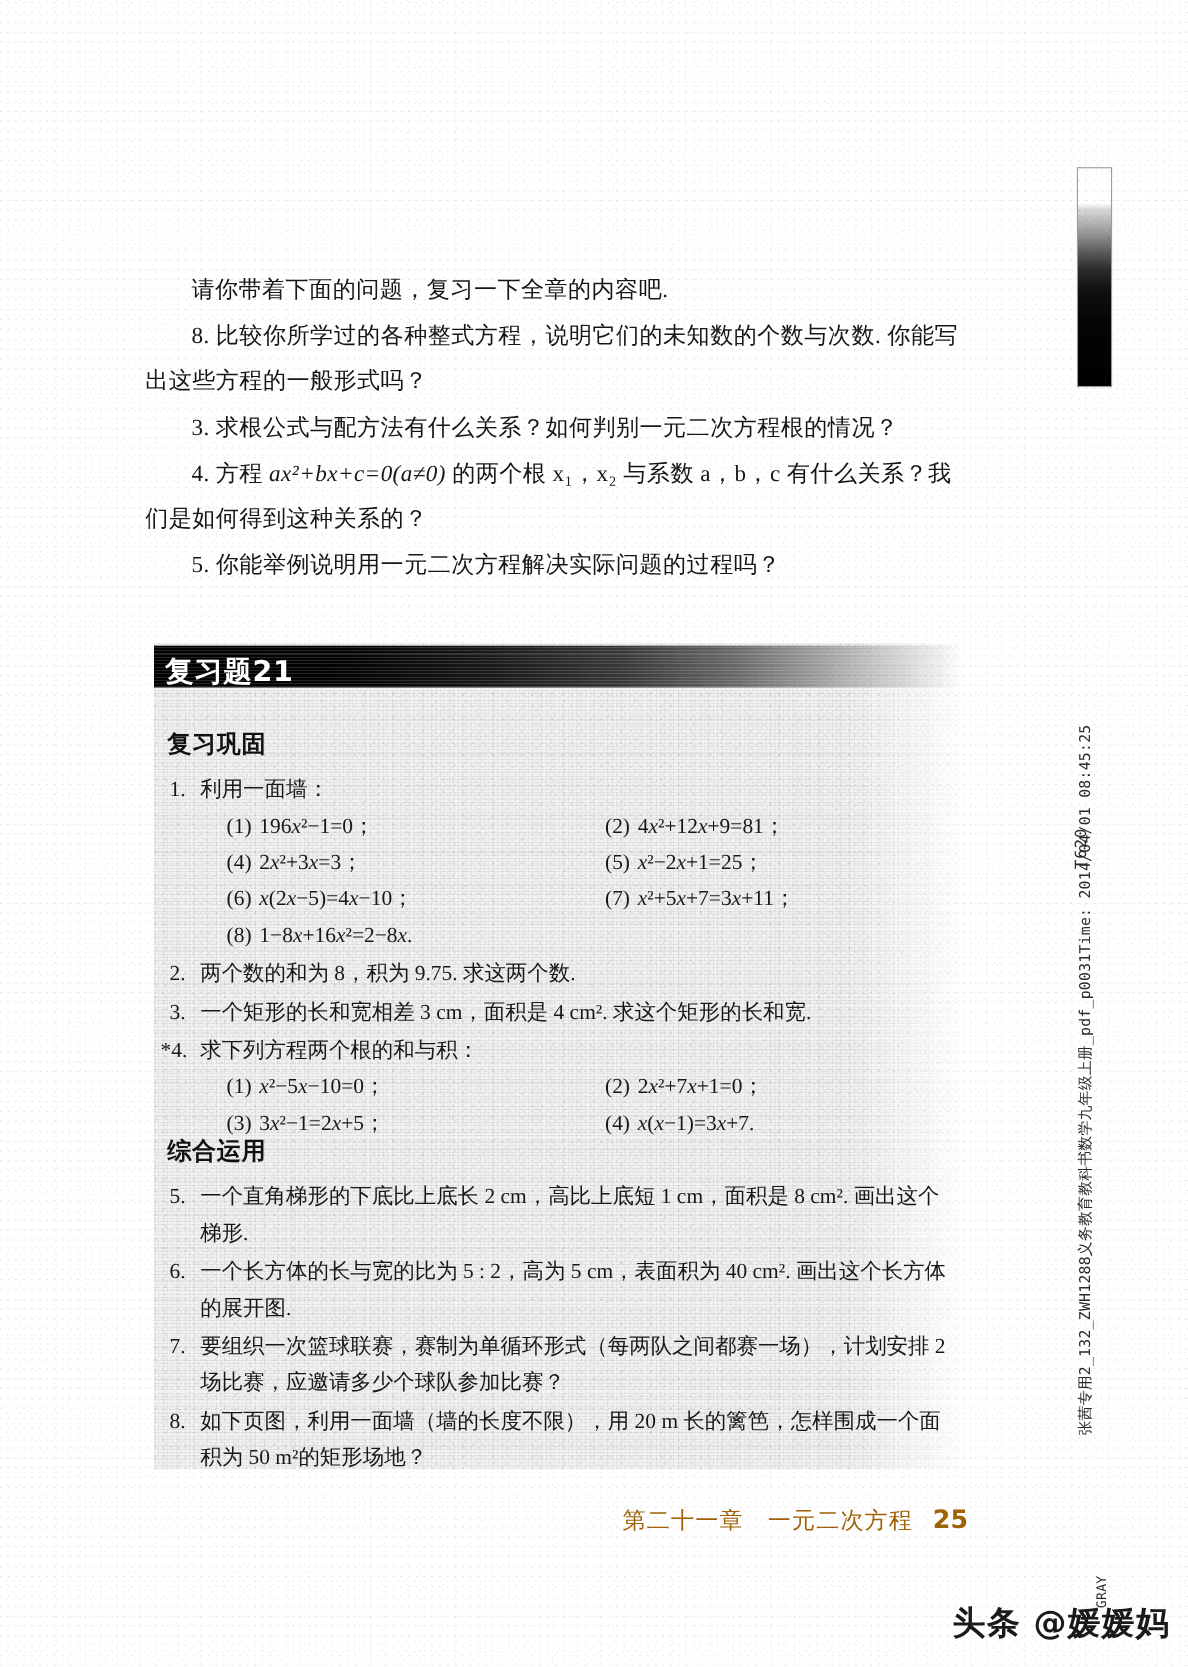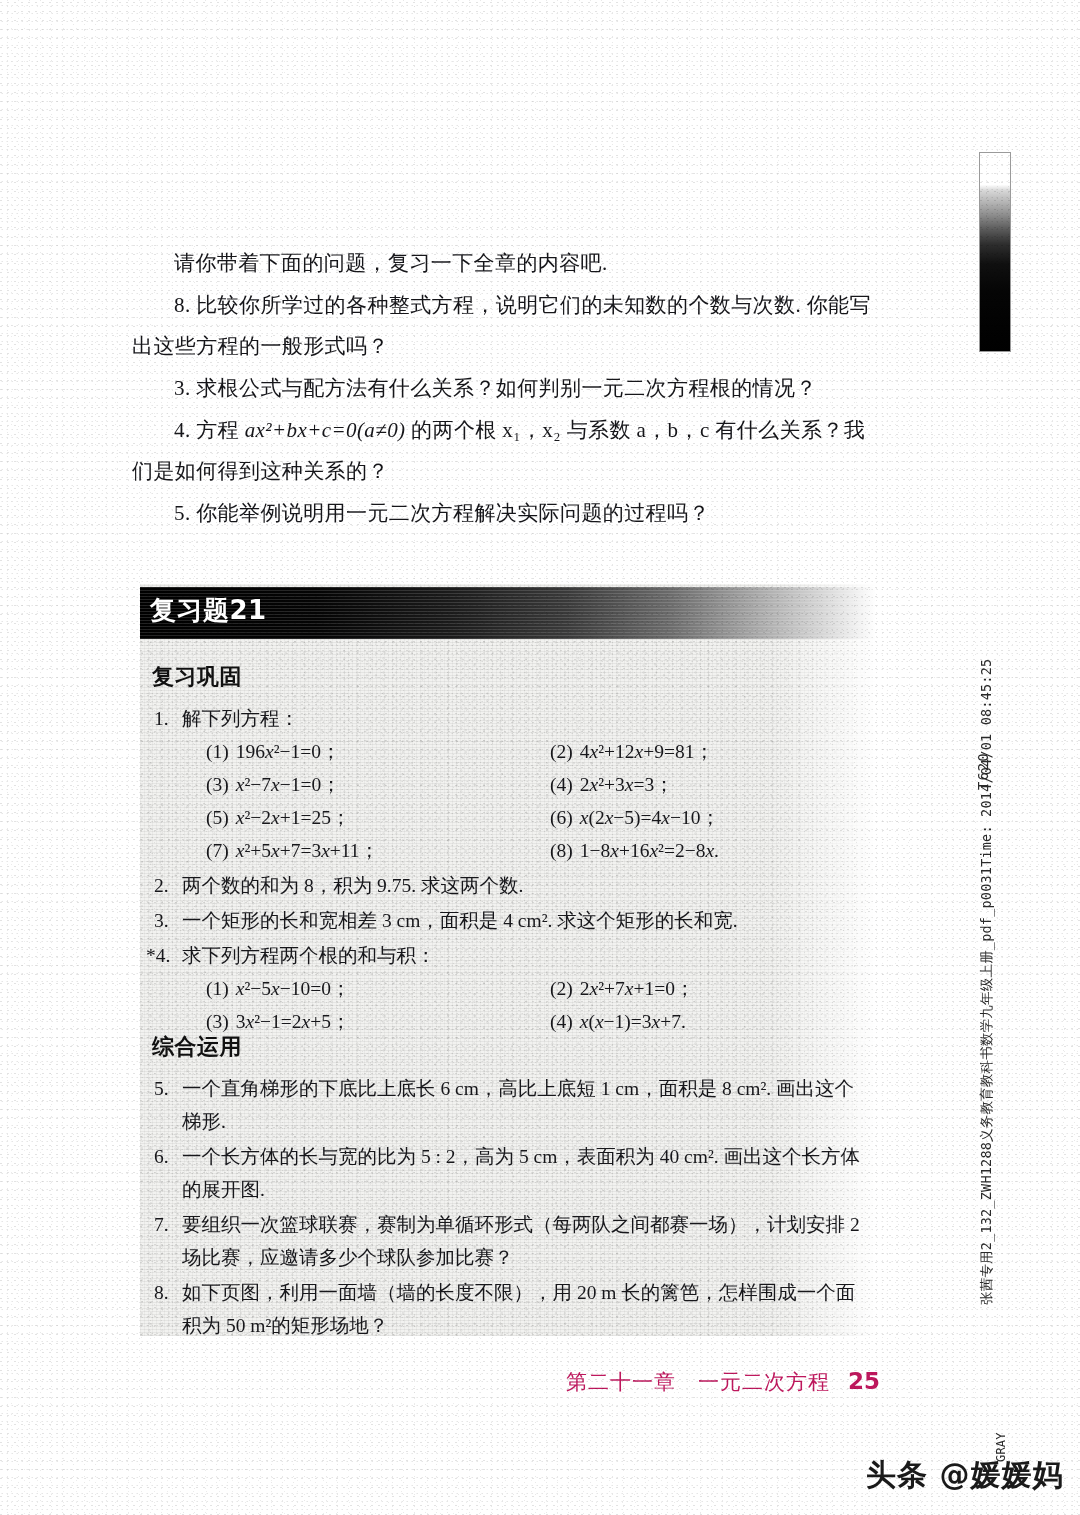--- a/index.html
+++ b/index.html
@@ -74,21 +74,21 @@
     background-size: auto, auto, 9px 11px, 13px 7px;
     -webkit-mask-image: linear-gradient(90deg, #000 0%, #000 86%, rgba(0,0,0,.35) 96%, rgba(0,0,0,0) 100%);
             mask-image: linear-gradient(90deg, #000 0%, #000 86%, rgba(0,0,0,.35) 96%, rgba(0,0,0,0) 100%);
   }
 
   
   .banner {
     position: absolute;
     left: 0; top: 3px;
     width: 736px;
-    height: 52px;
+    height: 38px;
     background: linear-gradient(90deg,
         #000000 0%, #050505 24%, #1b1b1b 42%, #3a3a3a 58%,
         #6b6b6b 72%, #a9a9a9 84%, #d8d8d8 93%, #ffffff 100%);
     background-blend-mode: multiply;
   }
   .banner::after {
     content: "";
     position: absolute;
     inset: 0;
     background-image: repeating-linear-gradient(0deg, rgba(255,255,255,.16) 0 1px, transparent 1px 3px);
@@ -203,21 +203,21 @@
   }
 
   
   #footer {
     position: absolute;
     left: 0;
     top: 1368px;
     width: 880px;
     text-align: right;
     font-size: 21px;
-    color: #be185d;
+    color: #a16207;
     white-space: nowrap;
   }
   #footer .chap { letter-spacing: 1px; }
   #footer .pg {
     font-family: "DejaVu Sans", sans-serif;
     font-weight: bold;
     font-size: 23px;
     margin-left: 18px;
   }
 
@@ -253,25 +253,24 @@
     <div class="panel-bg"></div>
 
     <div class="banner">
       <span class="banner-title">复习题21</span>
     </div>
 
     <div class="sub-head" id="subhead-a">复习巩固</div>
     <div class="items" id="items-a">
         <div class="item">
           <span class="num">1.</span>
-          <span class="body">解下列方程：</span>
+          <span class="body">利用一面墙：</span>
           <div class="eqgrid">
             <div class="eq"><span class="lbl">(1)</span><span>196<i class="mth">x</i>²−1=0；</span></div>
             <div class="eq"><span class="lbl">(2)</span><span>4<i class="mth">x</i>²+12<i class="mth">x</i>+9=81；</span></div>
-            <div class="eq"><span class="lbl">(3)</span><span><i class="mth">x</i>²−7<i class="mth">x</i>−1=0；</span></div>
             <div class="eq"><span class="lbl">(4)</span><span>2<i class="mth">x</i>²+3<i class="mth">x</i>=3；</span></div>
             <div class="eq"><span class="lbl">(5)</span><span><i class="mth">x</i>²−2<i class="mth">x</i>+1=25；</span></div>
             <div class="eq"><span class="lbl">(6)</span><span><i class="mth">x</i>(2<i class="mth">x</i>−5)=4<i class="mth">x</i>−10；</span></div>
             <div class="eq"><span class="lbl">(7)</span><span><i class="mth">x</i>²+5<i class="mth">x</i>+7=3<i class="mth">x</i>+11；</span></div>
             <div class="eq"><span class="lbl">(8)</span><span>1−8<i class="mth">x</i>+16<i class="mth">x</i>²=2−8<i class="mth">x</i>.</span></div>
           </div>
         </div>
         <div class="item">
           <span class="num">2.</span>
           <span class="body">两个数的和为 8，积为 9.75. 求这两个数.</span>
@@ -289,21 +288,21 @@
             <div class="eq"><span class="lbl">(3)</span><span>3<i class="mth">x</i>²−1=2<i class="mth">x</i>+5；</span></div>
             <div class="eq"><span class="lbl">(4)</span><span><i class="mth">x</i>(<i class="mth">x</i>−1)=3<i class="mth">x</i>+7.</span></div>
           </div>
         </div>
       </div>
 
     <div class="sub-head" id="subhead-b">综合运用</div>
     <div class="items" id="items-b">
         <div class="item">
           <span class="num">5.</span>
-          <span class="body">一个直角梯形的下底比上底长 6 cm，高比上底短 1 cm，面积是 8 cm². 画出这个梯形.</span>
+          <span class="body">一个直角梯形的下底比上底长 2 cm，高比上底短 1 cm，面积是 8 cm². 画出这个梯形.</span>
         </div>
         <div class="item">
           <span class="num">6.</span>
           <span class="body">一个长方体的长与宽的比为 5 : 2，高为 5 cm，表面积为 40 cm². 画出这个长方体的展开图.</span>
         </div>
         <div class="item">
           <span class="num">7.</span>
           <span class="body">要组织一次篮球联赛，赛制为单循环形式（每两队之间都赛一场），计划安排 2 场比赛，应邀请多少个球队参加比赛？</span>
         </div>
         <div class="item">

